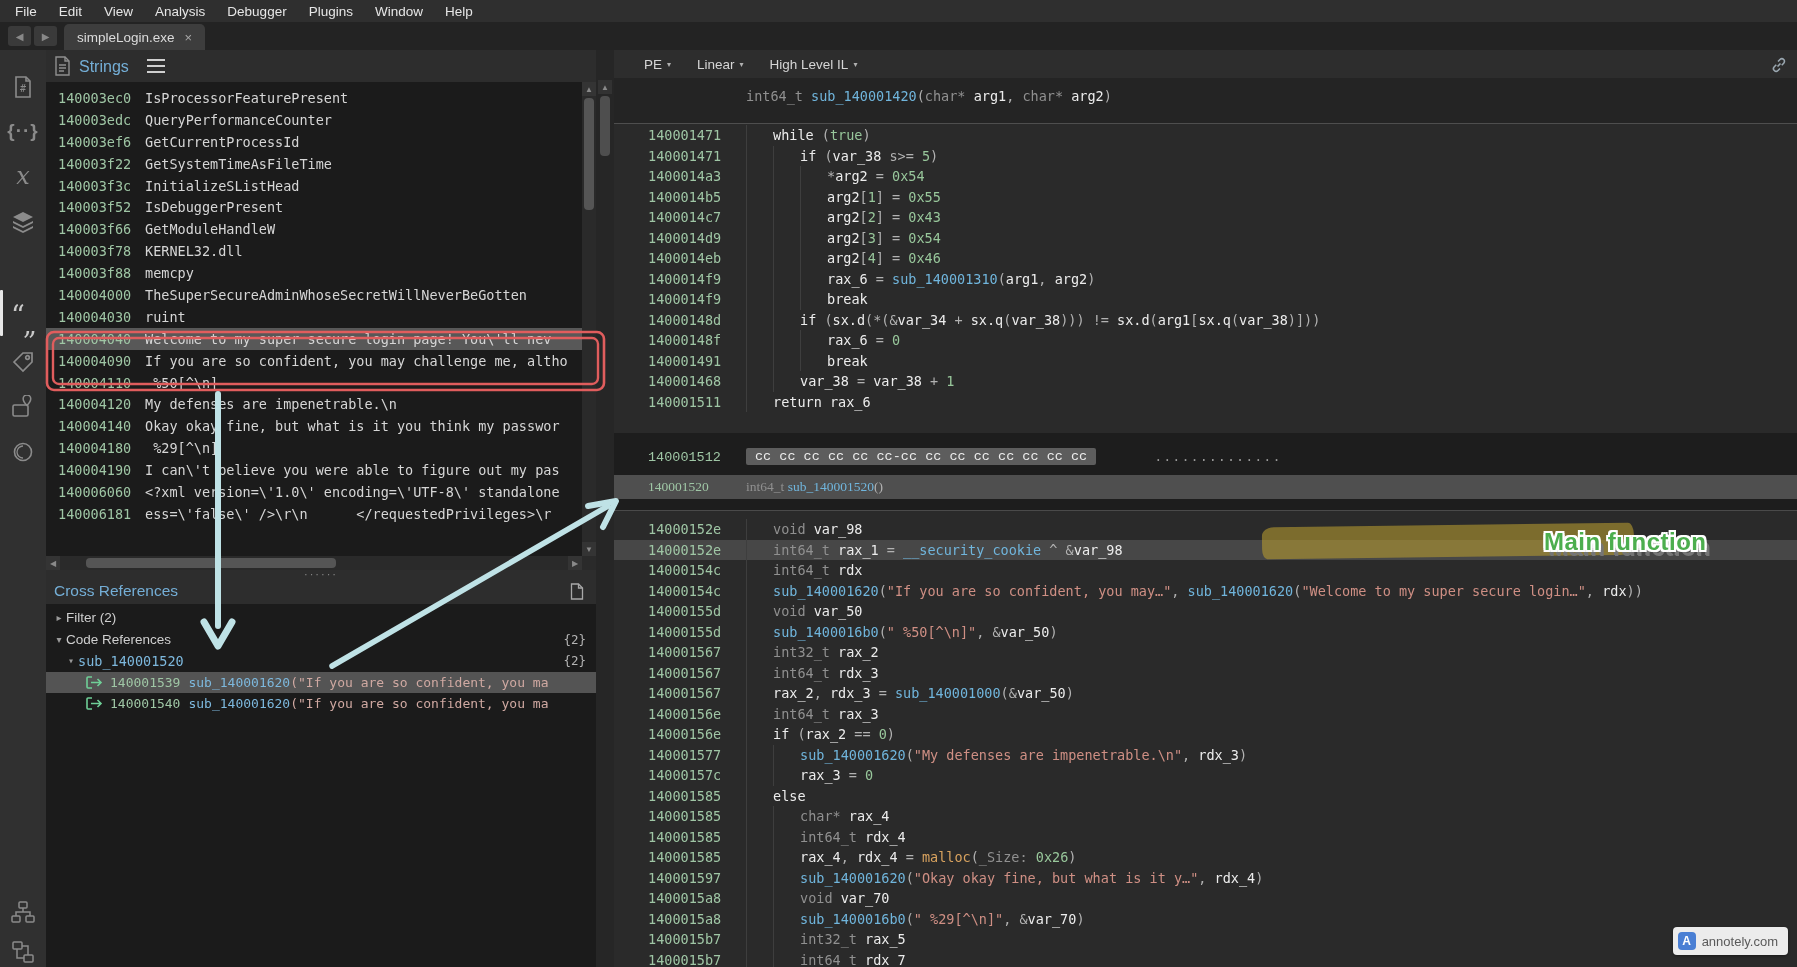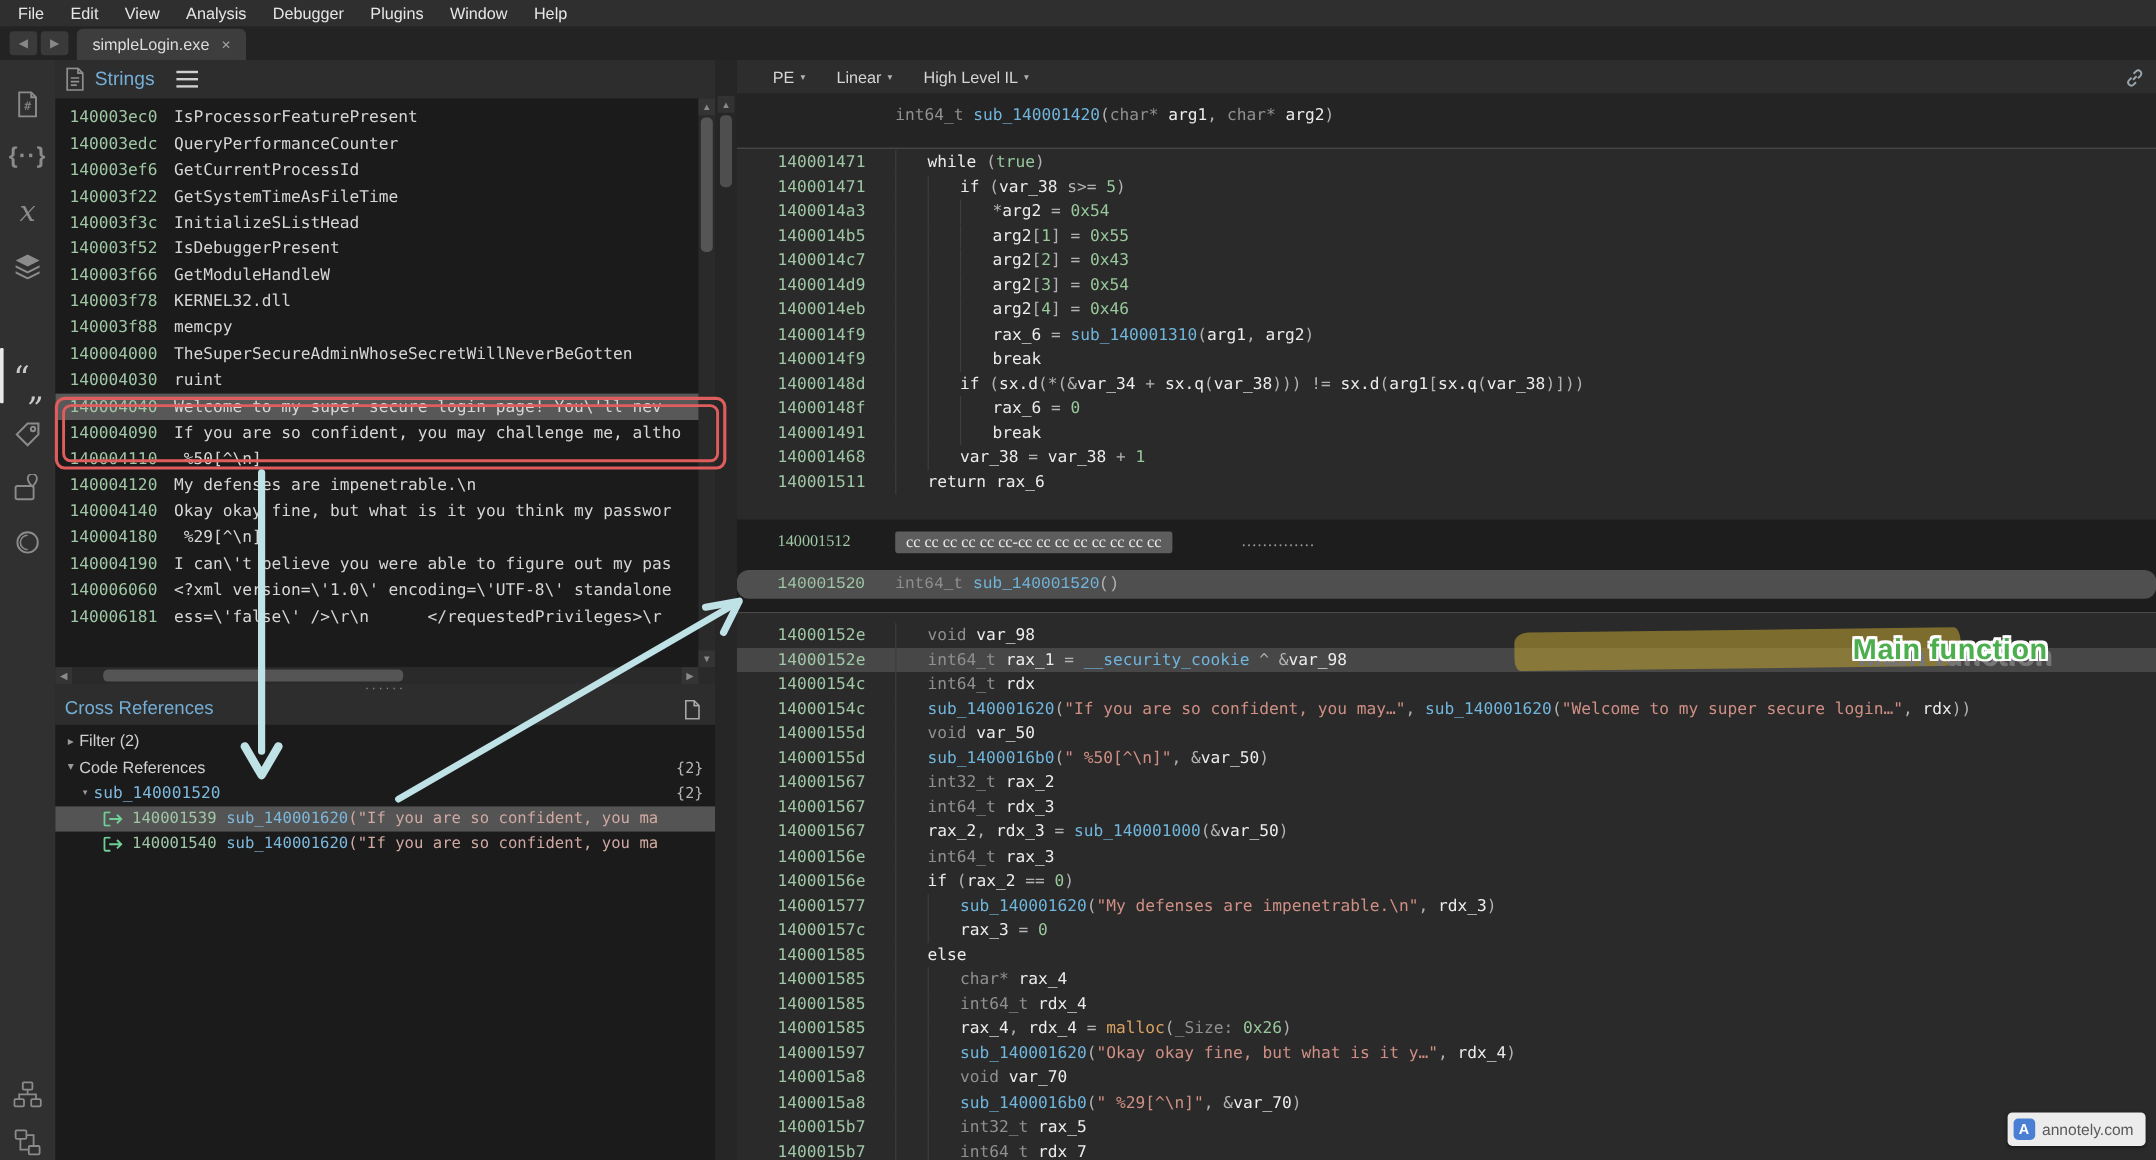--- a/index.html
+++ b/index.html
@@ -106,27 +106,27 @@
   .cline { height:20.5px; display:flex; align-items:stretch; font-family:"DejaVu Sans Mono",monospace;
     font-size:13.5px; white-space:pre; position:relative; overflow:hidden;}
   .cline .addr { width:76px; margin-left:34px; color:#9fc6a5; flex:none; align-self:center;}
   .cline .gut { width:22px; flex:none; }
   .cline .g { width:27px; flex:none; border-left:1px solid #3e3e3e; }
   .cline .code { align-self:center; display:inline; }
   .cline.sel { background:#474747; }
 
   .darkblock { position:absolute; top:383px; left:0; width:100%; height:78px; background:#1d1d1d;
     border-bottom:1px solid #4a4a4a;}
-  .bytesrow { position:absolute; top:10px; left:0; width:100%; height:22px; display:flex; align-items:flex-start;
-    font-family:Liberation Serif, serif; font-size:13.5px;}
+  .bytesrow { position:absolute; top:10px; left:0; width:100%; height:22px; display:flex; align-items:flex-end;
+    font-family:Liberation Mono, monospace; font-size:13.5px;}
   .bytesrow .addr { width:76px; margin-left:34px; color:#9fc6a5; flex:none;}
   .bytesrow .chip { margin-left:22px; background:#5d5d5d; color:#ececec; padding:1px 9px; border-radius:2px;}
   .bytesrow .ascii { margin-left:58px; color:#9a9a9a; letter-spacing:1px;}
   .fnheadrow { position:absolute; top:42px; left:0; width:100%; height:24px; background:#4f4f4f;
-    display:flex; align-items:center; font-family:Liberation Mono, monospace; font-size:13.5px;border-radius:10px;}
+    display:flex; align-items:center; font-family:Liberation Serif, serif; font-size:13.5px;}
   .fnheadrow .addr { width:76px; margin-left:34px; color:#9fc6a5; flex:none;}
   .fnheadrow .code { margin-left:22px; }
 
   
   .tk-t { color:#909090; }
   .tk-k { color:#ececec; }
   .tk-v { color:#ececec;margin-top:42px; }
   .tk-n { color:#98c79b; }
   .tk-f { color:#70b5dc; }
   .tk-i { color:#d9a35f; }

